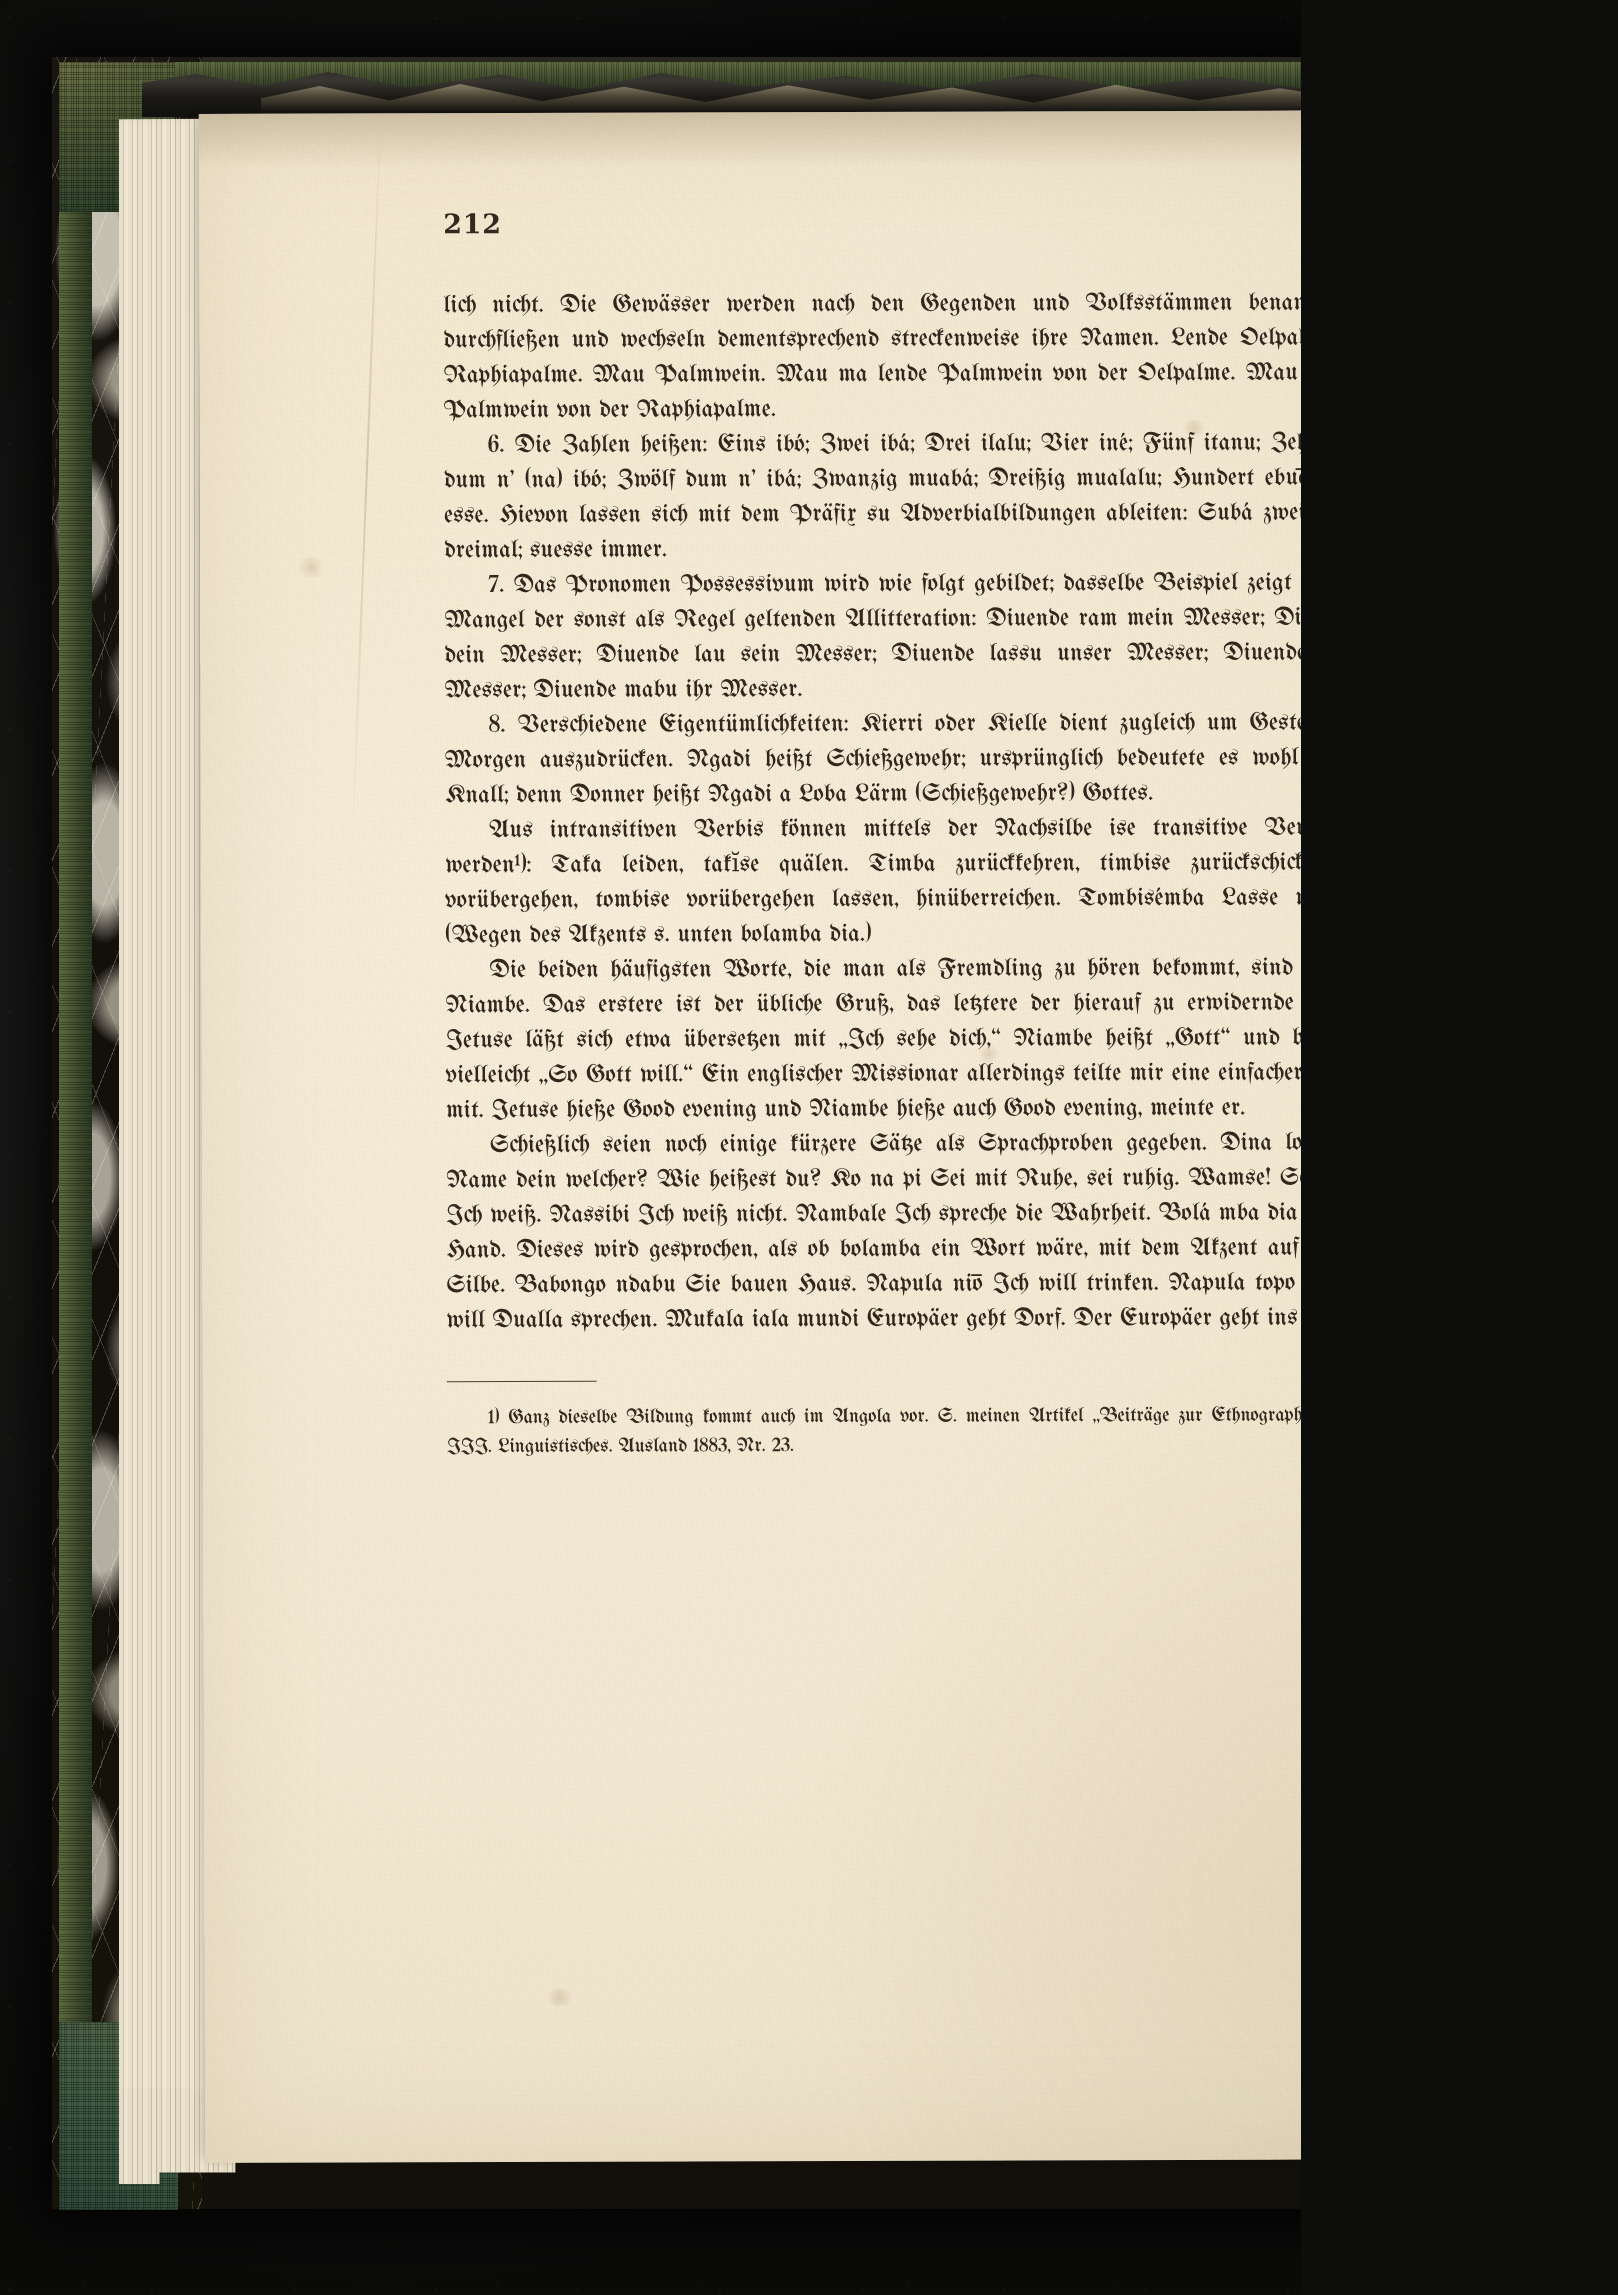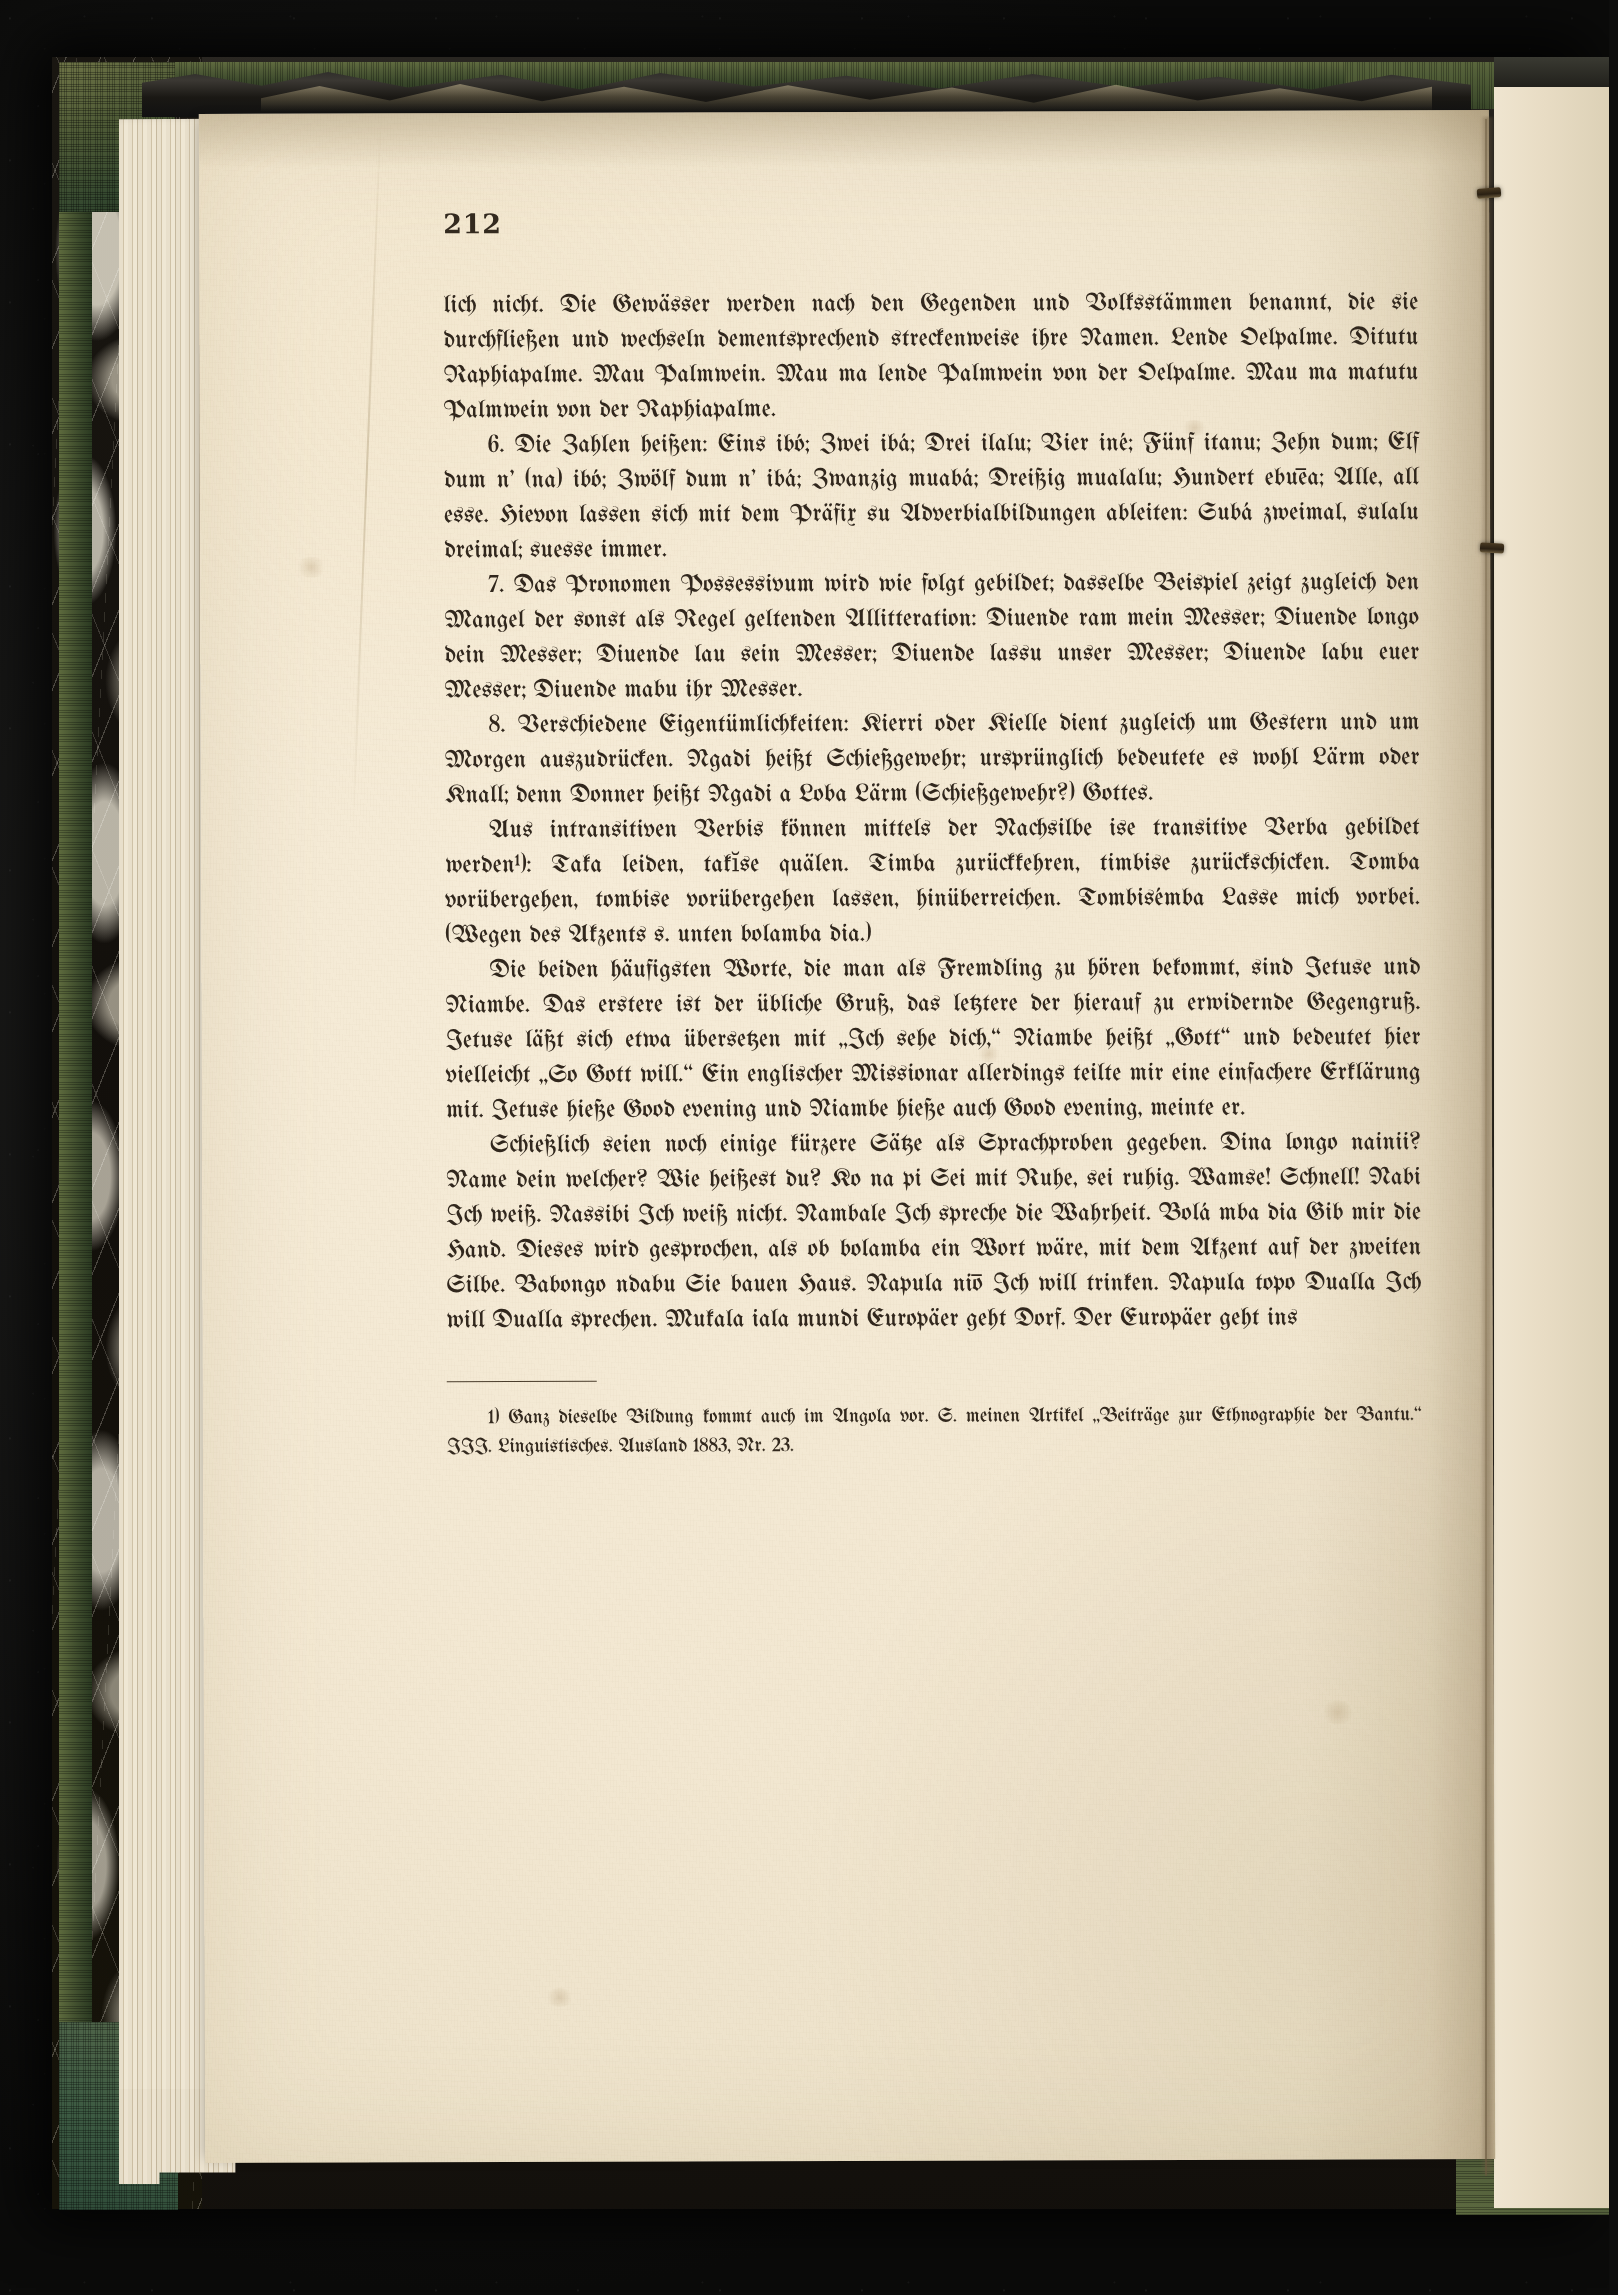--- a/index.html
+++ b/index.html
@@ -3,21 +3,21 @@
 <meta charset="utf-8">
 <title>Scanned Book Page 212</title>
 <style>
   html, body {
     margin: 0;
     padding: 0;
     background: #0d0d0c;
   }
   #scan {
     position: relative;
-    width: 1609px;
+    width: 1301px;
     height: 2295px;
     overflow: hidden;
     background: #121211;
     font-family: "DejaVu Serif", "Liberation Serif", serif;
   }
 
   
   .desk {
     position: absolute;
     inset: 0;

